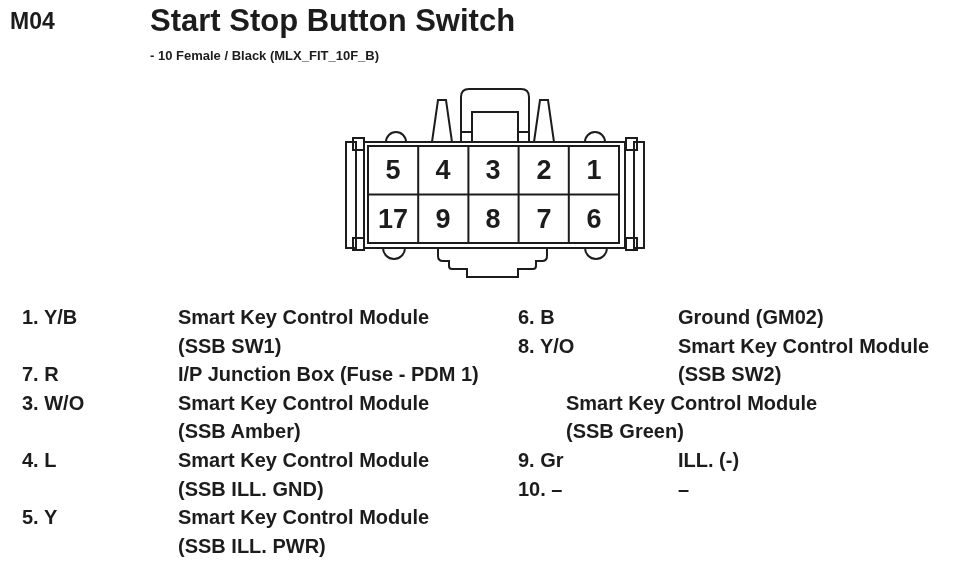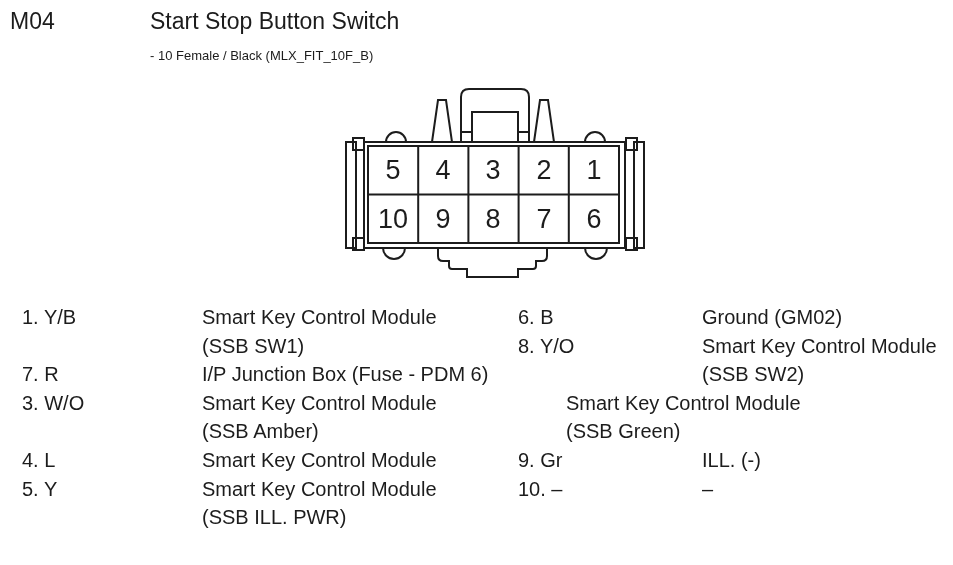--- a/index.html
+++ b/index.html
@@ -4,29 +4,30 @@
 <style>
   html, body { margin: 0; padding: 0; background: #ffffff; }
   .page {
     position: relative;
     width: 953px;
     height: 565px;
     background: #ffffff;
     font-family: "Liberation Sans", sans-serif;
     color: #1c1c1c;
     overflow: hidden;
+    font-weight: bold;
   }
   
   .connector-id {
     position: absolute; left: 10px; top: 7px;
     font-size: 23px; line-height: 28px;
   }
   .title {
     position: absolute; left: 150px; top: 7px;
-    font-size: 23px; line-height: 28px;
+    font-size: 31px; line-height: 28px;
   }
   .subtitle {
     position: absolute; left: 150px; top: 44px;
     font-size: 13px; line-height: 24px;
   }
   
   .connector {
     position: absolute; left: 330px; top: 85px;
     width: 330px; height: 200px;
   }
@@ -47,21 +48,21 @@
   .c4 { left: 239px; }
   
   .pin-table {
     position: absolute; left: 0; top: 303px;
     display: flex;
     font-size: 20px;
     line-height: 28.6px;
   }
   .col { display: flex; flex-direction: column; }
   .col-left  { margin-left: 22px; width: 496px; }
-  .entry { display: flex; align-items: flex-start; gap: 24px; }
+  .entry { display: flex; align-items: flex-start; }
   .pin-label { flex: none; white-space: nowrap; }
   .col-left  .pin-label { width: 108px; }
   .col-right .pin-label { width: 112px; }
   .desc { flex: 1; margin-left: 48px; }
   .desc-line { white-space: nowrap; }
 </style>
 </head>
 <body>
 
 <div class="page">
@@ -106,54 +107,55 @@
           <rect x="296" y="153" width="11" height="12"></rect>
         </g>
       </g>
     </svg>
 
     <div class="pin-cell r0 c0">5</div>
     <div class="pin-cell r0 c1">4</div>
     <div class="pin-cell r0 c2">3</div>
     <div class="pin-cell r0 c3">2</div>
     <div class="pin-cell r0 c4">1</div>
-    <div class="pin-cell r1 c0">10</div>
+    <div class="pin-cell r1 c0">17</div>
     <div class="pin-cell r1 c1">9</div>
     <div class="pin-cell r1 c2">8</div>
     <div class="pin-cell r1 c3">7</div>
     <div class="pin-cell r1 c4">6</div>
   </div>
 
   <div class="pin-table">
 
     <div class="col col-left">
       <div class="entry">
         <div class="pin-label">1. Y/B</div>
         <div class="desc">
           <div class="desc-line">Smart Key Control Module</div>
           <div class="desc-line">(SSB SW1)</div>
         </div>
       </div>
       <div class="entry">
         <div class="pin-label">7. R</div>
         <div class="desc">
-          <div class="desc-line">I/P Junction Box (Fuse - PDM 6)</div>
+          <div class="desc-line">I/P Junction Box (Fuse - PDM 1)</div>
         </div>
       </div>
       <div class="entry">
         <div class="pin-label">3. W/O</div>
         <div class="desc">
           <div class="desc-line">Smart Key Control Module</div>
           <div class="desc-line">(SSB Amber)</div>
         </div>
       </div>
       <div class="entry">
         <div class="pin-label">4. L</div>
         <div class="desc">
           <div class="desc-line">Smart Key Control Module</div>
+          <div class="desc-line">(SSB ILL. GND)</div>
         </div>
       </div>
       <div class="entry">
         <div class="pin-label">5. Y</div>
         <div class="desc">
           <div class="desc-line">Smart Key Control Module</div>
           <div class="desc-line">(SSB ILL. PWR)</div>
         </div>
       </div>
     </div>

